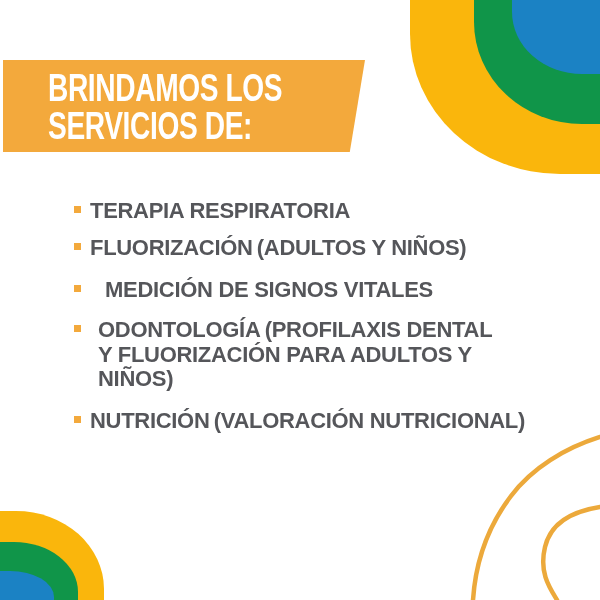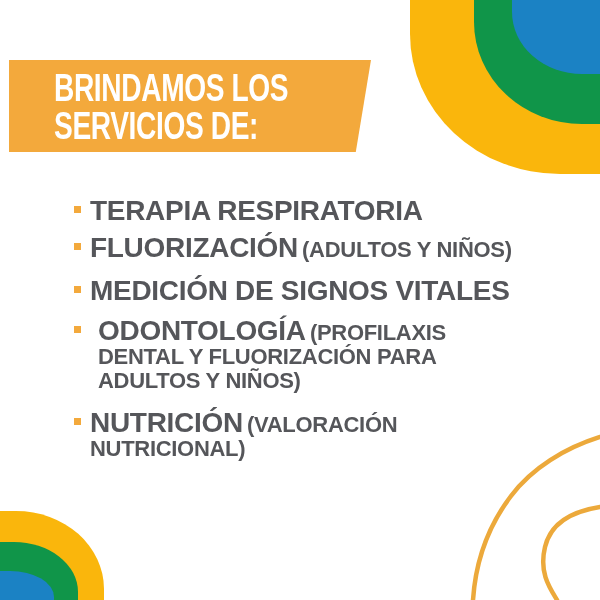--- a/index.html
+++ b/index.html
@@ -29,38 +29,38 @@
   .bl-green{position:absolute;bottom:0;left:0;width:78px;height:58px;
     background:var(--green);border-top-right-radius:64px 50px;}
   .bl-blue{position:absolute;bottom:0;left:0;width:54px;height:29px;
     background:var(--blue);border-top-right-radius:44px 26px;}
 
   
   .br-curves{position:absolute;right:0;bottom:0;width:190px;height:205px;}
   .br-curves path{fill:none;stroke:var(--stroke-gold);stroke-width:4.5;stroke-linecap:round;}
 
   
-  .header-band{position:absolute;top:60px;left:9px;width:362px;height:92px;
+  .header-band{position:absolute;top:60px;left:3px;width:362px;height:92px;
     background:var(--band-orange);
     clip-path:polygon(0 0,100% 0,95.8% 100%,0 100%);
     padding:9px 0 0 45px;}
   .header-line{color:#fff;font-weight:bold;font-size:38px;line-height:38px;
     letter-spacing:-0.5px;transform:scaleX(0.74);transform-origin:left;white-space:nowrap;}
 
   
   .services{position:absolute;left:74px;top:198px;width:482px;}
   .service-item{display:flex;align-items:flex-start;}
   .service-item:nth-child(1){margin-bottom:11px;}
   .service-item:nth-child(2){margin-bottom:16px;}
-  .service-item:nth-child(3){margin-bottom:14px;}
+  .service-item:nth-child(3){margin-bottom:14px;gap:15px;}
   .service-item:nth-child(4){margin-bottom:17px;gap:8px;}
   .service-item:nth-child(5){margin-bottom:4px;}
   .bullet{flex:0 0 auto;width:7px;height:7px;margin:8px 9px 0 0;background:var(--band-orange);}
   .service-text{color:var(--text-gray);font-weight:bold;letter-spacing:-0.3px;max-width:460px;}
-  .service-name{font-size:28px;line-height:26px;}
+  .service-name{font-size:22px;line-height:26px;}
   .service-detail{font-size:22px;line-height:24px;}
   .service-item:nth-child(4) .service-text{max-width:400px;}
   .service-item:nth-child(6) .service-text{max-width:452px;}
 </style>
 </head>
 <body>
 
 <div class="canvas">
 
   <div class="tr-yellow"></div>

